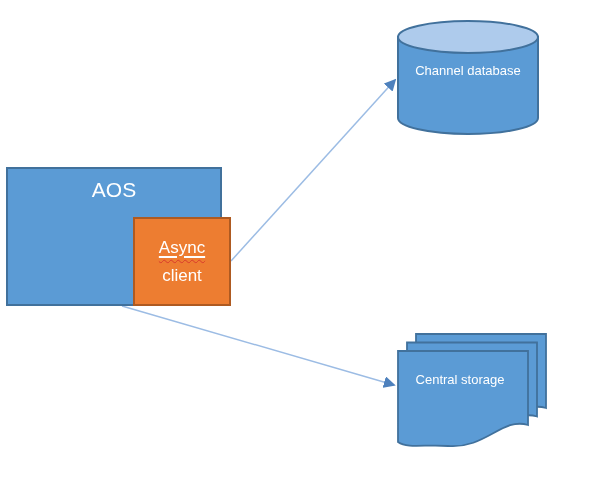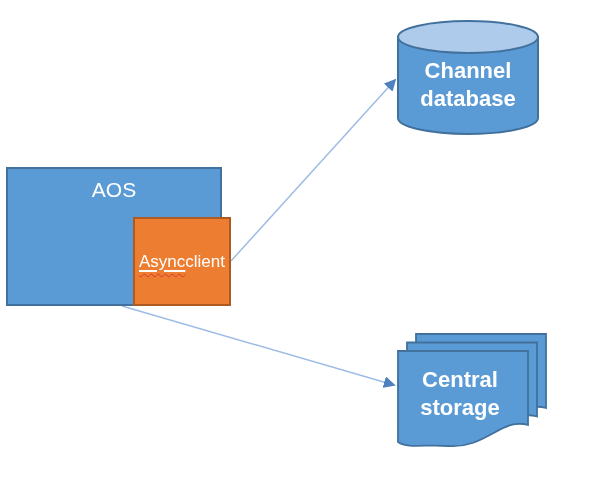--- a/index.html
+++ b/index.html
@@ -31,41 +31,41 @@
     position:absolute; left:0; top:9px; width:100%;
     text-align:center;
     color: var(--text,#ffffff);
     font-size:21px; line-height:24px;
   }
   .async-box {
     position:absolute; left:133px; top:217px; width:98px; height:89px;
     box-sizing:border-box;
     background: var(--node-orange-fill,#ED7D31);
     border: 2px solid var(--node-orange-border,#AE5A21);
-    display:flex; flex-direction:row; align-items:center; justify-content:center;
+    display:flex; flex-direction:column; align-items:center; justify-content:center;
     color: var(--text,#ffffff);
     font-size:17px; line-height:28px;
   }
   .spell-underline {
     text-decoration: underline;
     text-decoration-thickness: 1.5px;
     text-underline-offset: 3px;
   }
   .spell-squiggle {
     text-decoration-line: underline;
     text-decoration-style: wavy;
     text-decoration-color: var(--spellcheck-squiggle,#D83A2B);
     text-decoration-thickness: 1px;
     text-underline-offset: 6px;
   }
   .float-label {
     position:absolute;
     text-align:center;
     color: var(--text,#ffffff);
-    font-size:22px; line-height:28px;font-weight:bold;
+    font-size:13px; line-height:28px;
   }
   .channel-label { left:398px; top:57px;  width:140px; }
   .central-label { left:398px; top:366px; width:124px; }
   .wrap-narrow { display:inline-block; max-width:112px; }
 </style>
 </head>
 <body>
 
 <div class="canvas">
 

